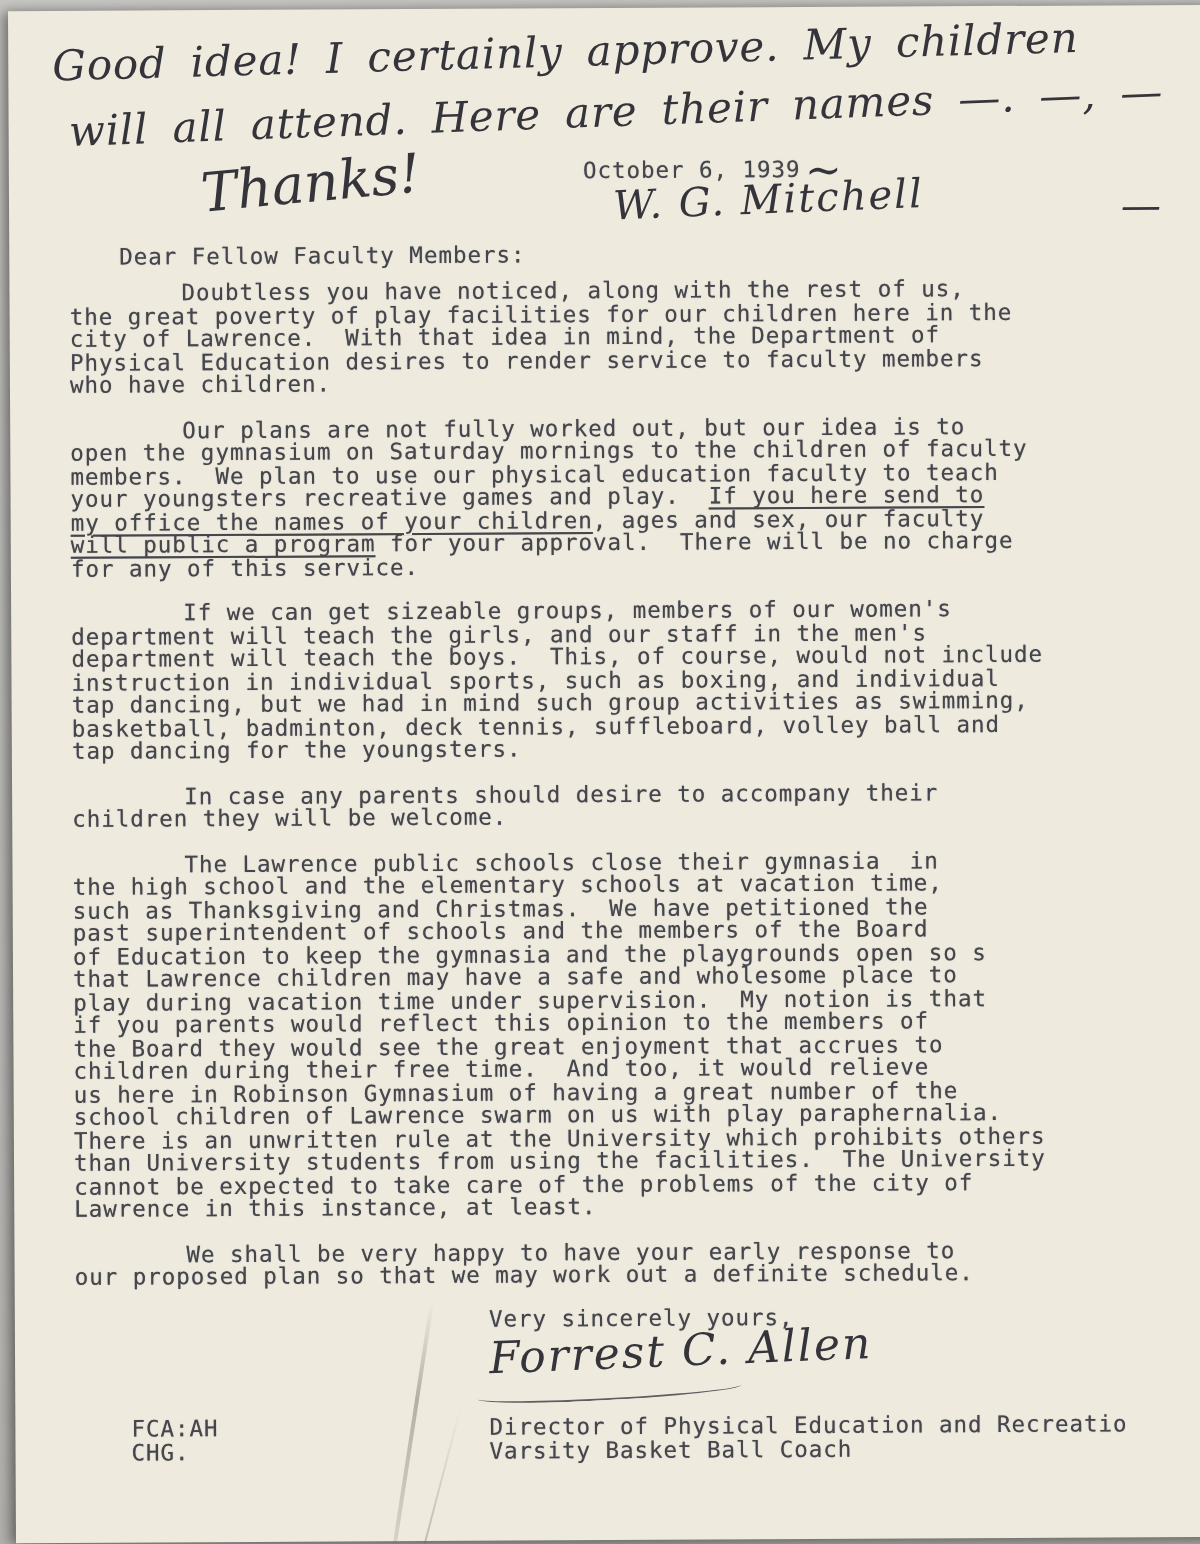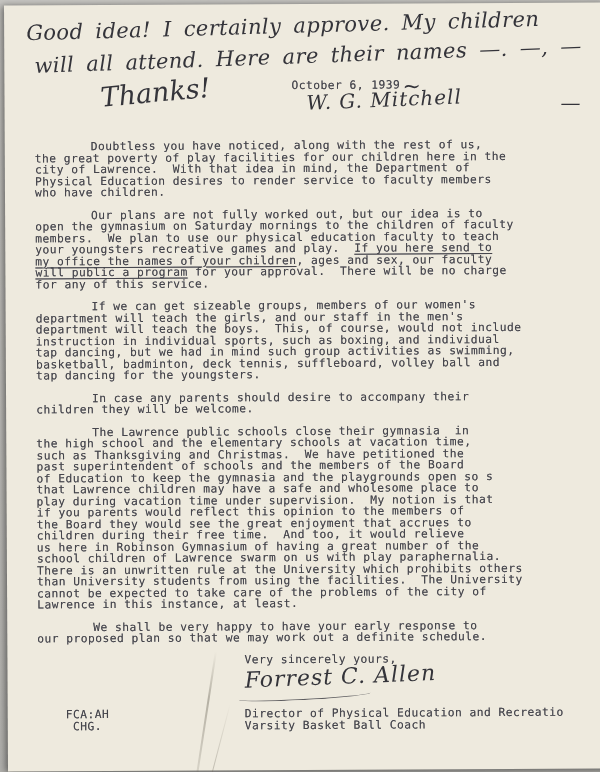--- a/index.html
+++ b/index.html
@@ -39,21 +39,21 @@
     border-bottom:1.5px solid rgba(45,45,54,0.75); border-radius:0 0 55% 45%;
     transform:rotate(-2.5deg);
   }
   .date { position:absolute; left:287px; top:76px;text-align:right; }
   .salutation { position:absolute; left:55px; top:118px; }
   .body-text { position:absolute; left:30px; top:132px; width:526px; }
   .para { margin:11px 0 0 0; text-indent:56px; white-space:pre-wrap; }
   .body-text .para:first-child { margin-top:4px; }
   .u { text-decoration:underline; text-underline-offset:2px; }
   .closing { margin:10px 0 0 207px; text-indent:0; white-space:pre-wrap; }
-  .footer-initials { position:absolute; left:58px; top:704px;text-align:center; }
+  .footer-initials { position:absolute; left:58px; top:704px; }
   .footer-titles { position:absolute; left:237px; top:704px; }
   .crease1 {
     position:absolute; left:198px; top:646px; width:1.5px; height:122px;
     background:linear-gradient(to bottom, transparent, rgba(110,105,92,0.45) 40%, rgba(110,105,92,0.18));
     transform:rotate(9deg);
   }
   .crease2 {
     position:absolute; left:212px; top:698px; width:1.2px; height:78px;
     background:linear-gradient(to bottom, transparent, rgba(110,105,92,0.4));
     transform:rotate(15deg);
@@ -66,20 +66,21 @@
   <div class="paper">
 
     <div class="hw hw-line1">Good idea! I certainly approve. My children</div>
     <div class="hw hw-line2">will all attend. Here are their names —. —, —</div>
     <div class="hw hw-thanks">Thanks!</div>
     <div class="typed date">October 6, 1939</div>
     <div class="hw hw-date-flourish">~</div>
     <div class="hw hw-mitchell">W. G. Mitchell</div>
     <div class="hw hw-right-dash">—</div>
 
+    <div class="typed salutation">Dear Fellow Faculty Members:</div>
 
     <div class="body-text typed">
       <p class="para">Doubtless you have noticed, along with the rest of us,
 the great poverty of play facilities for our children here in the
 city of Lawrence.  With that idea in mind, the Department of
 Physical Education desires to render service to faculty members
 who have children.</p>
 
       <p class="para"><span>Our plans are not fully worked out, but our idea is to
 open the gymnasium on Saturday mornings to the children of faculty

